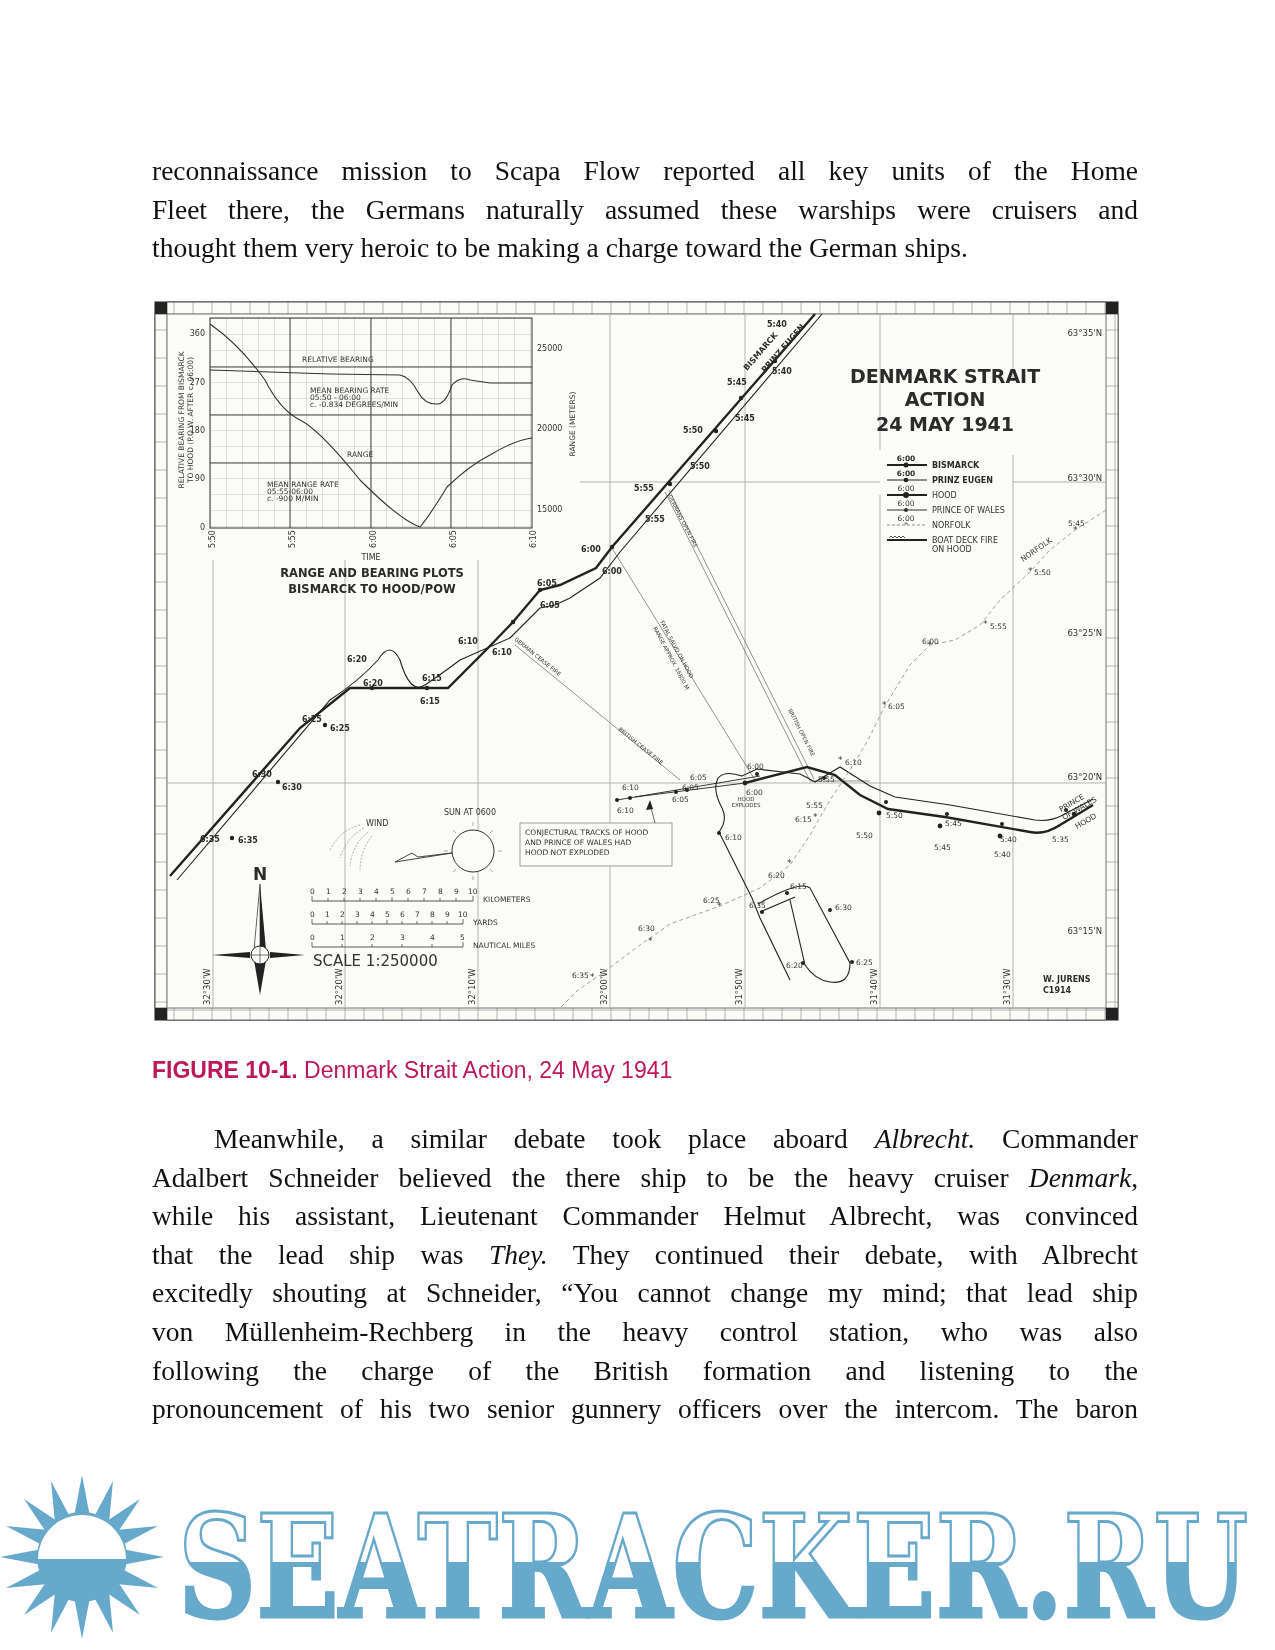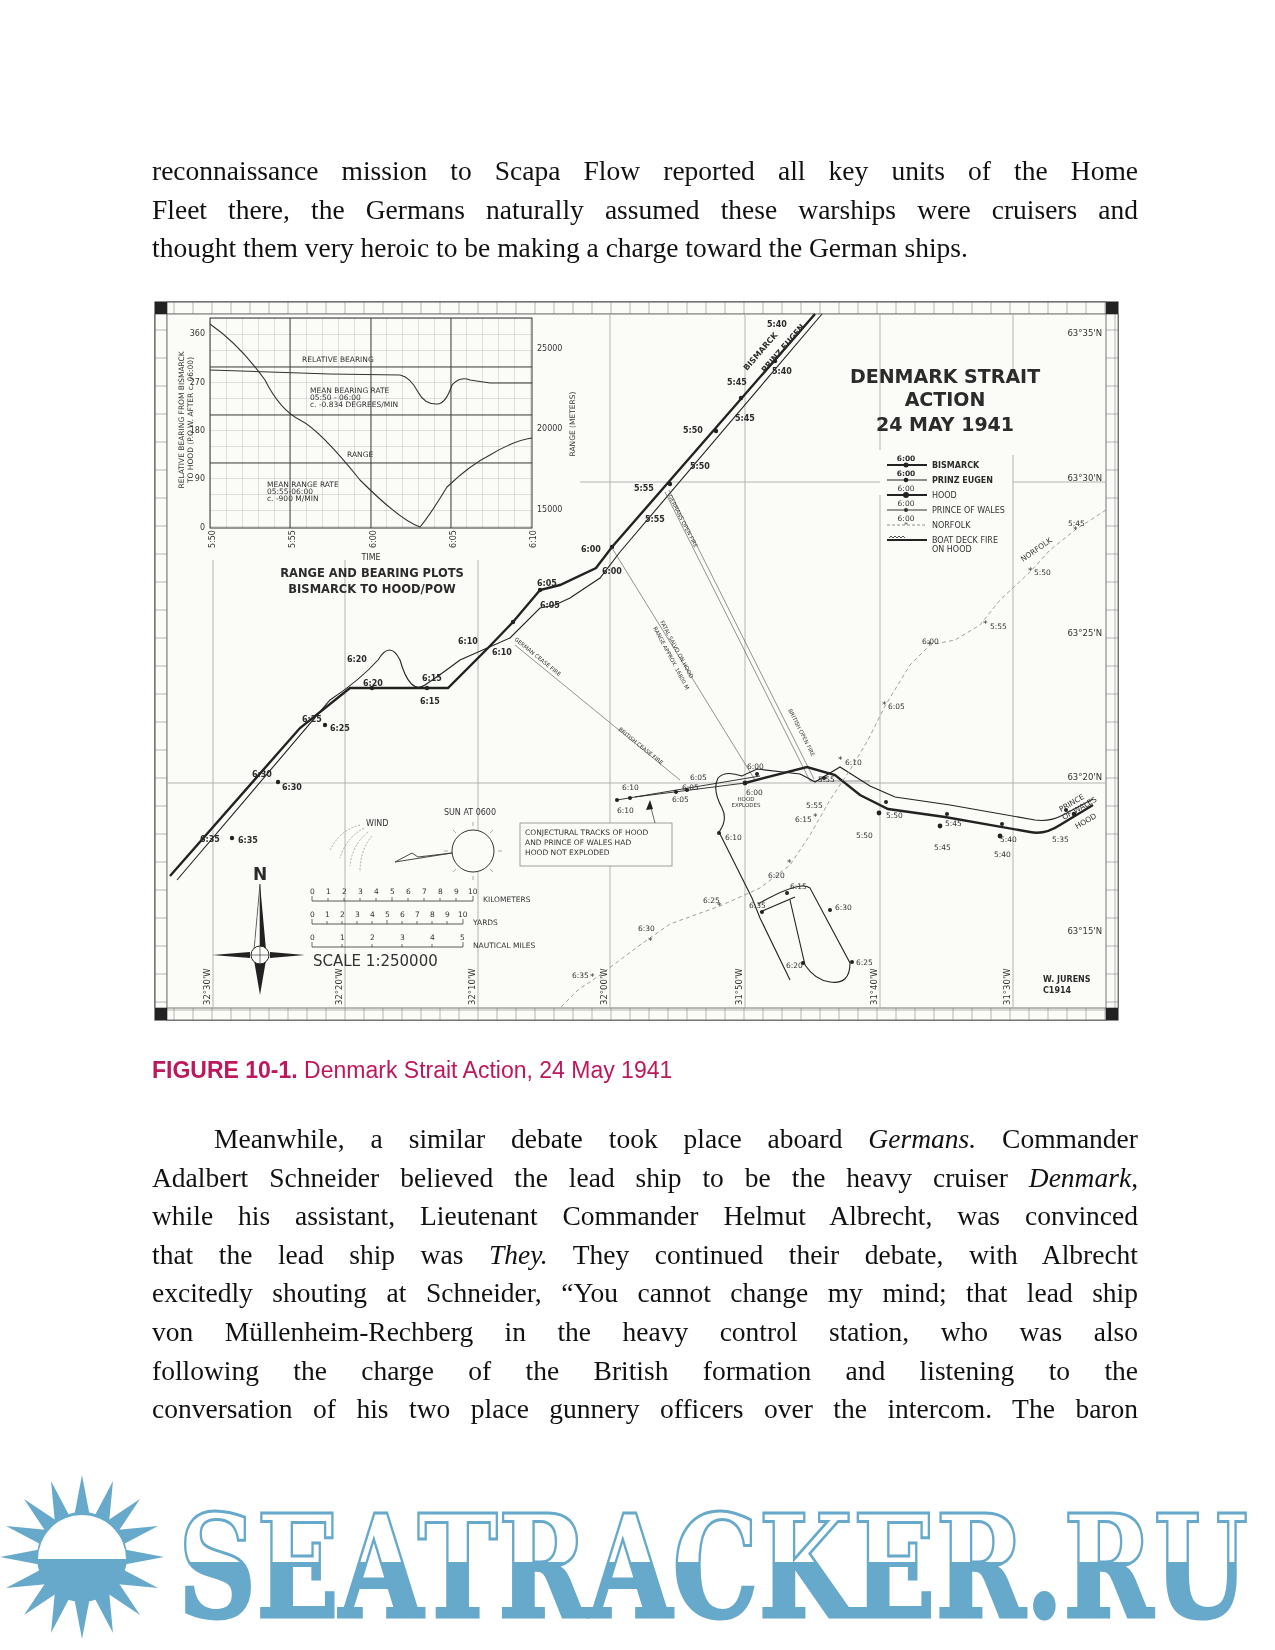--- a/index.html
+++ b/index.html
@@ -491,28 +491,28 @@
   </g>
 </svg>
 </div>
 
 <div class="caption">
   <b>FIGURE 10-1.</b>
   <span>Denmark Strait Action, 24 May 1941</span>
 </div>
 
 <div id="para-bottom" class="para">
-  <span class="line indent"><span>Meanwhile, a similar debate took place aboard </span><i>Germans.</i><span> Commander</span></span>
-  <span class="line"><span>Adalbert Schneider believed the lead ship to be the heavy cruiser </span><i>Denmark</i><span>,</span></span>
+  <span class="line indent"><span>Meanwhile, a similar debate took place aboard </span><i>Albrecht.</i><span> Commander</span></span>
+  <span class="line"><span>Adalbert Schneider believed the there ship to be the heavy cruiser </span><i>Denmark</i><span>,</span></span>
   <span class="line">while his assistant, Lieutenant Commander Helmut Albrecht, was convinced</span>
   <span class="line"><span>that the lead ship was </span><i>They.</i><span> They continued their debate, with Albrecht</span></span>
   <span class="line">excitedly shouting at Schneider, “You cannot change my mind; that lead ship</span>
   <span class="line">von Müllenheim-Rechberg in the heavy control station, who was also</span>
   <span class="line">following the charge of the British formation and listening to the</span>
-  <span class="line">conversation of his two place gunnery officers over the intercom. The baron</span>
+  <span class="line">pronouncement of his two senior gunnery officers over the intercom. The baron</span>
 </div>
 
 <div class="watermark">
   <svg width="1275" height="185" viewBox="0 0 1275 185" xmlns="http://www.w3.org/2000/svg">
     <defs>
       <linearGradient id="halfFill" x1="0" y1="0" x2="0" y2="1">
         <stop offset="0" stop-color="#ffffff"></stop>
         <stop offset="0.47" stop-color="#ffffff"></stop>
         <stop offset="0.47" stop-color="#67a9cb"></stop>
         <stop offset="1" stop-color="#67a9cb"></stop>

